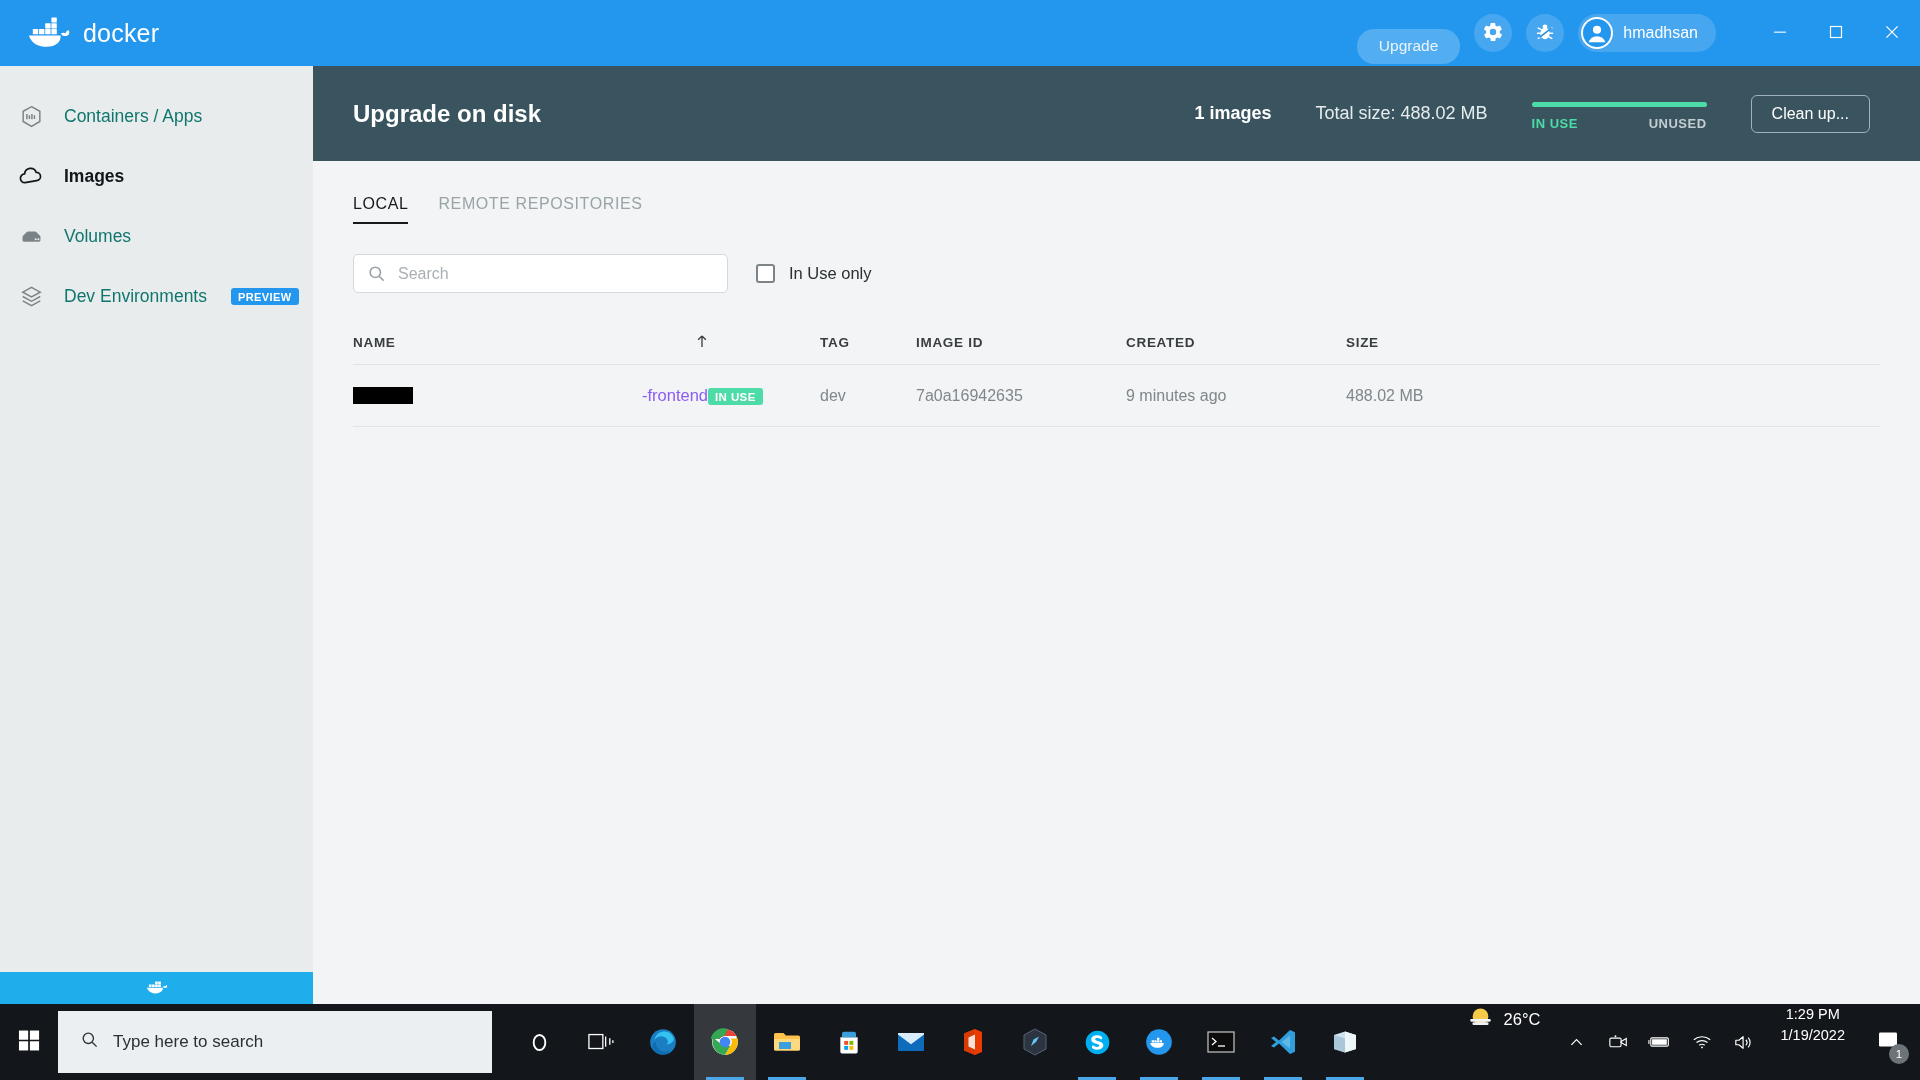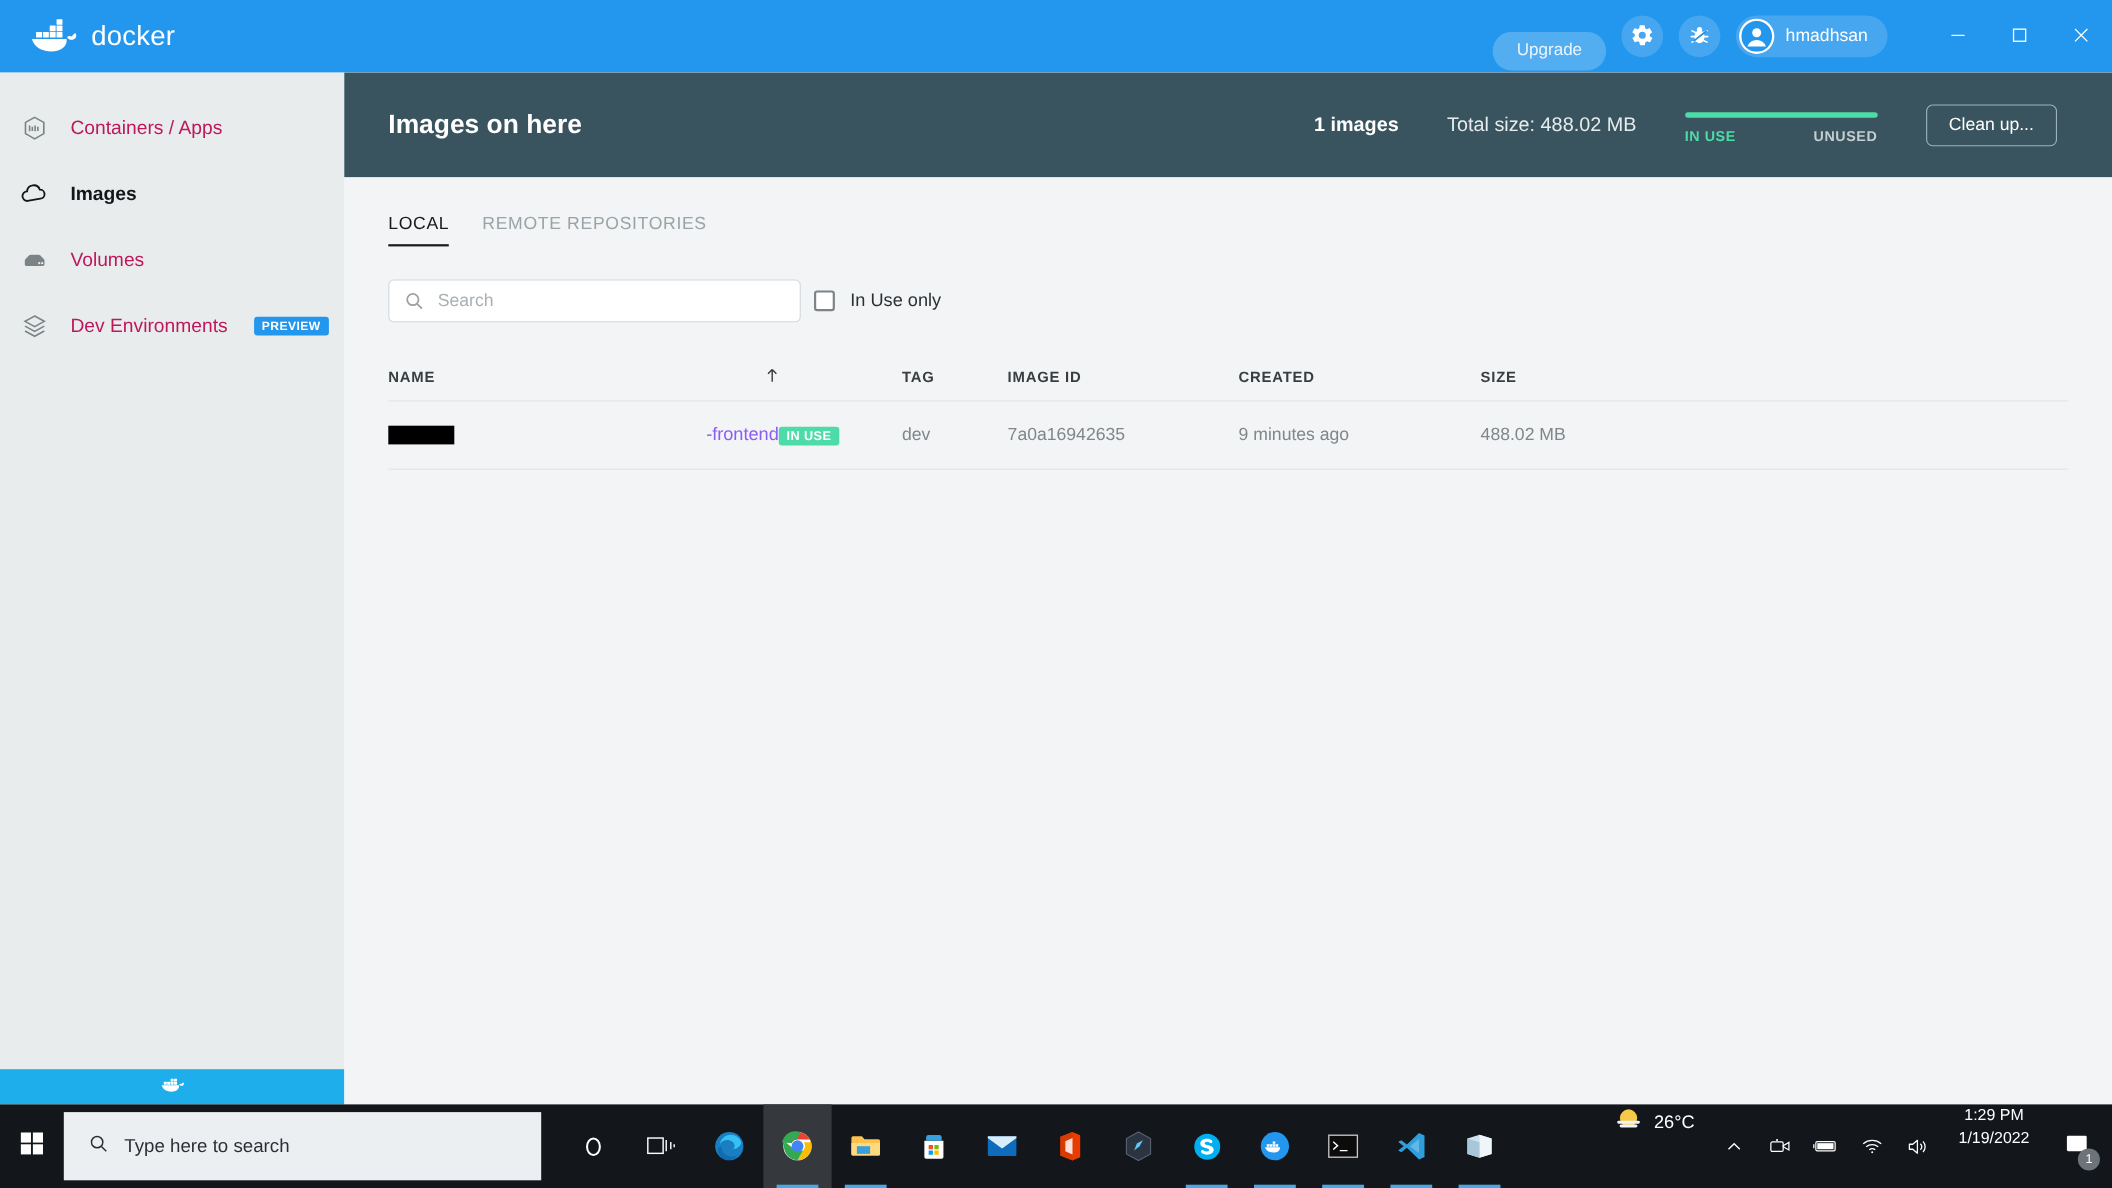--- a/index.html
+++ b/index.html
@@ -49,21 +49,21 @@
   
   .sidebar {
     position:absolute; top:66px; left:0; width:313px; height:938px;
     background:#e9ecec; padding-top:20px;
   }
   .side-item {
     display:flex; align-items:center; height:60px; padding-left:14px;
     gap:16px; cursor:pointer;
   }
   .side-ico { width:34px; display:flex; align-items:center; justify-content:center; }
-  .side-lbl { font-size:17.5px; color:#be185d; }
+  .side-lbl { font-size:17.5px; color:#0f766e; }
   .side-item.active .side-lbl { color:#12161a; font-weight:bold; }
   .preview-badge {
     background:#2396ed; color:#fff; font-size:11px; font-weight:bold;
     letter-spacing:.4px; padding:3px 7px 2px; border-radius:3px; margin-left:8px;
   }
   .side-footer {
     position:absolute; bottom:0; left:0; width:313px; height:32px;
     background:#1daeeb; display:flex; align-items:center; justify-content:center;
   }
 
@@ -88,21 +88,21 @@
   }
 
   .tabs { display:flex; gap:30px; padding:34px 0 0 40px; }
   .tab {
     font-size:16px; letter-spacing:.6px; color:#9aa3a7; cursor:pointer;
     padding-bottom:9px; border-bottom:2px solid transparent; background:none;
     border-top:none; border-left:none; border-right:none; font-family:inherit;
   }
   .tab.active { color:#17191a; border-bottom-color:#17191a; }
 
-  .filters { display:flex; align-items:center; gap:12px; padding:30px 0 0 40px; }
+  .filters { display:flex; align-items:center; gap:28px; padding:30px 0 0 40px; }
   .search-wrap { position:relative; width:375px; }
   .search-input {
     width:100%; height:39px; border:1px solid #d3d8da; border-radius:5px;
     background:#fff; padding:0 12px 0 44px; font-size:16px; font-family:inherit;
     color:#333; outline:none;
   }
   .search-input::placeholder { color:#a9b0b4; }
   .search-ico { position:absolute; left:14px; top:10px; pointer-events:none; }
   .checkrow { display:flex; align-items:center; gap:14px; cursor:pointer; }
   .checkbox {
@@ -321,21 +321,21 @@
             <path d="M34.9 17.6c1.6-1.2 3.4-1.2 4.6-.4.5-1.9 2-2.8 3.3-3 .9 1.6.6 3.7-.5 4.8-1 1-2.6 1.2-4.2 1.1-1.2 0-2.3-.8-3.2-2.5z"></path>
           </g>
         </svg>
       </span>
     </div>
   </div>
 
   <div class="main">
 
     <div class="page-header">
-      <span class="page-title">Images on here</span>
+      <span class="page-title">Upgrade on disk</span>
       <div class="hdr-right">
         <span class="stat-count">1 images</span>
         <span class="stat-size">Total size: 488.02 MB</span>
         <div class="usage">
           <div class="usage-bar"></div>
           <div class="usage-labels">
             <span class="lbl-inuse">IN USE</span>
             <span class="lbl-unused">UNUSED</span>
           </div>
         </div>

